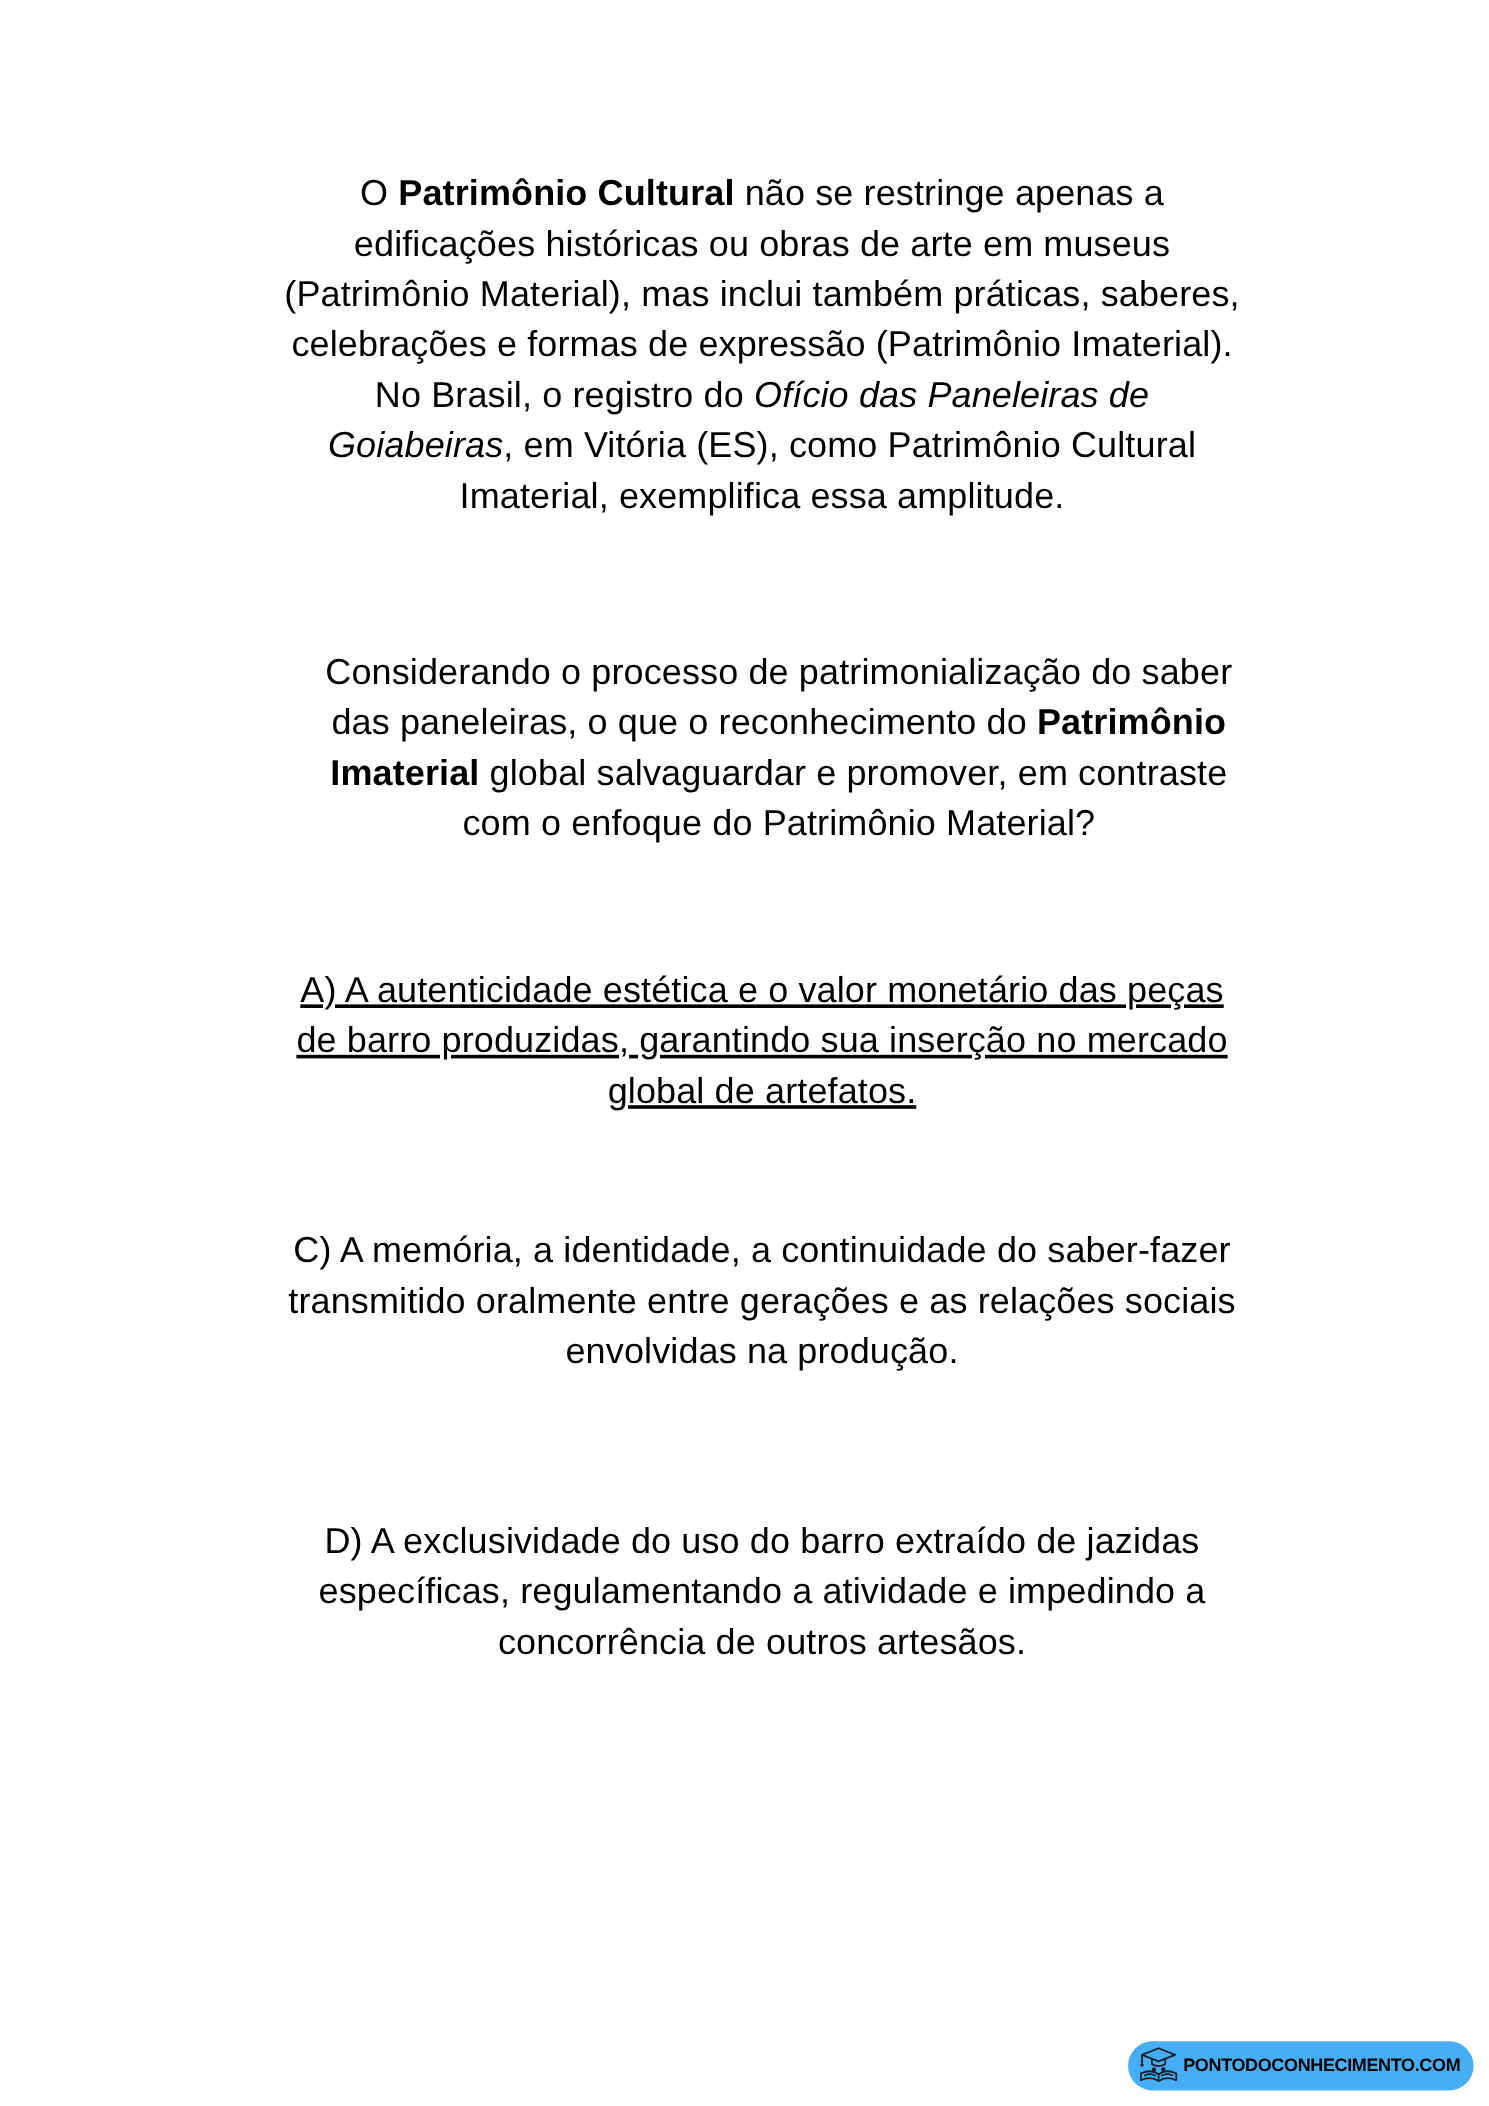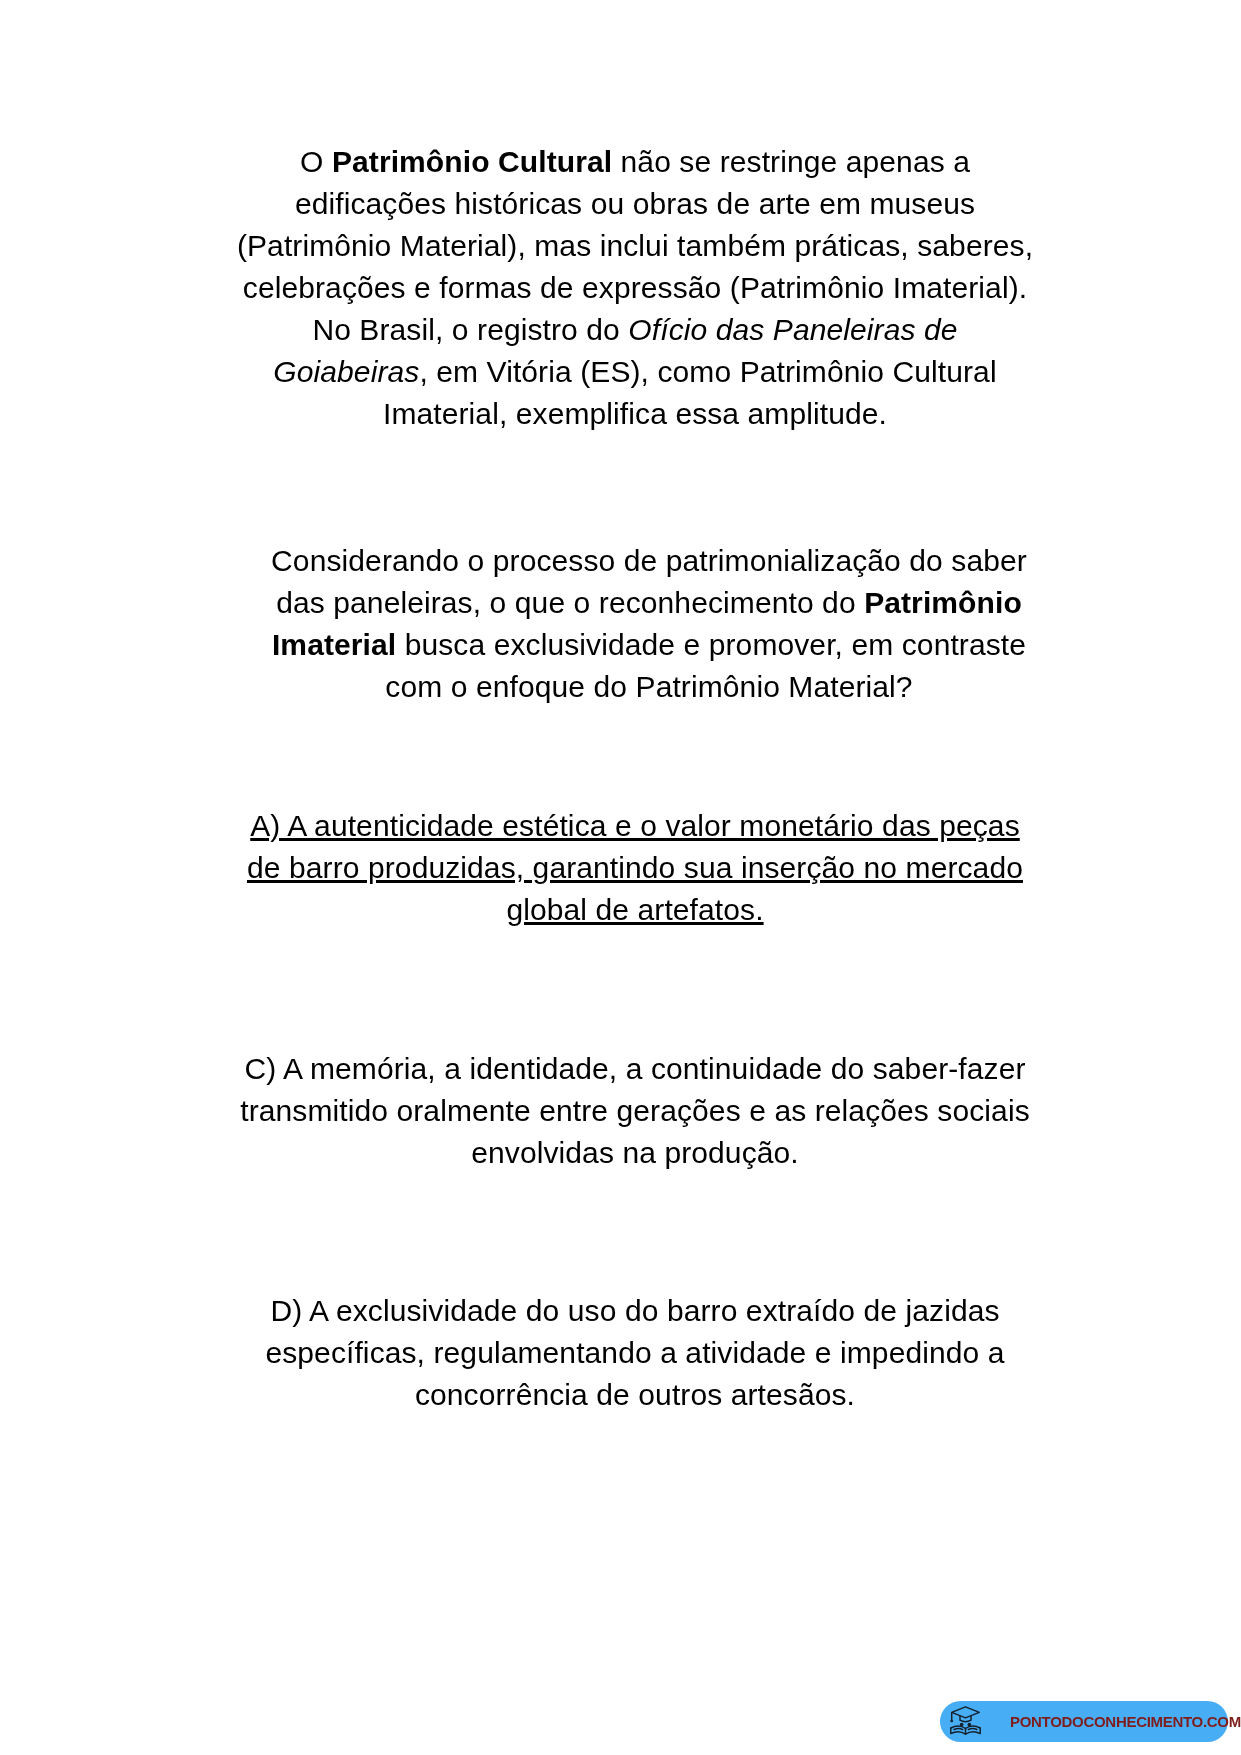--- a/index.html
+++ b/index.html
@@ -24,62 +24,61 @@
     font-size: 30px;
     line-height: 42px;
     white-space: pre-line;     
     letter-spacing: 0.1px;
   }
   .para strong { font-weight: bold; }
   .para em { font-style: italic; }
   .question-paragraph { margin-top: 105px; margin-left: 28px; }
   .option-a { margin-top: 97px; text-decoration: underline; }
   .option-b { margin-top: 90px; }
-  .option-c { margin-top: 117px; }
+  .option-c { margin-top: 91px; }
   .option-d { margin-top: 116px; }
 
   .site-badge {
     position: absolute;
     left: 940px; top: 1701px;
     width: 288px; height: 41px;
     box-sizing: border-box;
     background: #47AEF5;
     border-radius: 21px;
     display: flex;
     align-items: center;
     padding: 0 12px 0 7px;
     gap: 2px;
   }
   .site-badge .logo { flex: 0 0 auto; display: block; }
   .site-badge .label {
     font-size: 15px;
     font-weight: bold;
     letter-spacing: -0.3px;
-    color: #7f1d1d;
+    color: #000000;
     white-space: nowrap;
-    margin-left: 24px;
   }
 </style>
 </head>
 <body>
 
 <div class="page">
   <main class="content">
 
     <p class="para intro-paragraph"><span>O </span><strong>Patrimônio Cultural</strong><span> não se restringe apenas a
 edificações históricas ou obras de arte em museus
 (Patrimônio Material), mas inclui também práticas, saberes,
 celebrações e formas de expressão (Patrimônio Imaterial).
 No Brasil, o registro do </span><em>Ofício das Paneleiras de
 Goiabeiras</em><span>, em Vitória (ES), como Patrimônio Cultural
 Imaterial, exemplifica essa amplitude.</span></p>
 
     <p class="para question-paragraph"><span>Considerando o processo de patrimonialização do saber
 das paneleiras, o que o reconhecimento do </span><strong>Patrimônio
-Imaterial</strong><span> busca exclusividade e promover, em contraste
+Imaterial</strong><span> global salvaguardar e promover, em contraste
 com o enfoque do Patrimônio Material?</span></p>
 
     <p class="para option option-a">A) A autenticidade estética e o valor monetário das peças
 de barro produzidas, garantindo sua inserção no mercado
 global de artefatos.</p>
     <p class="para option option-c">C) A memória, a identidade, a continuidade do saber-fazer
 transmitido oralmente entre gerações e as relações sociais
 envolvidas na produção.</p>
     <p class="para option option-d">D) A exclusividade do uso do barro extraído de jazidas
 específicas, regulamentando a atividade e impedindo a

